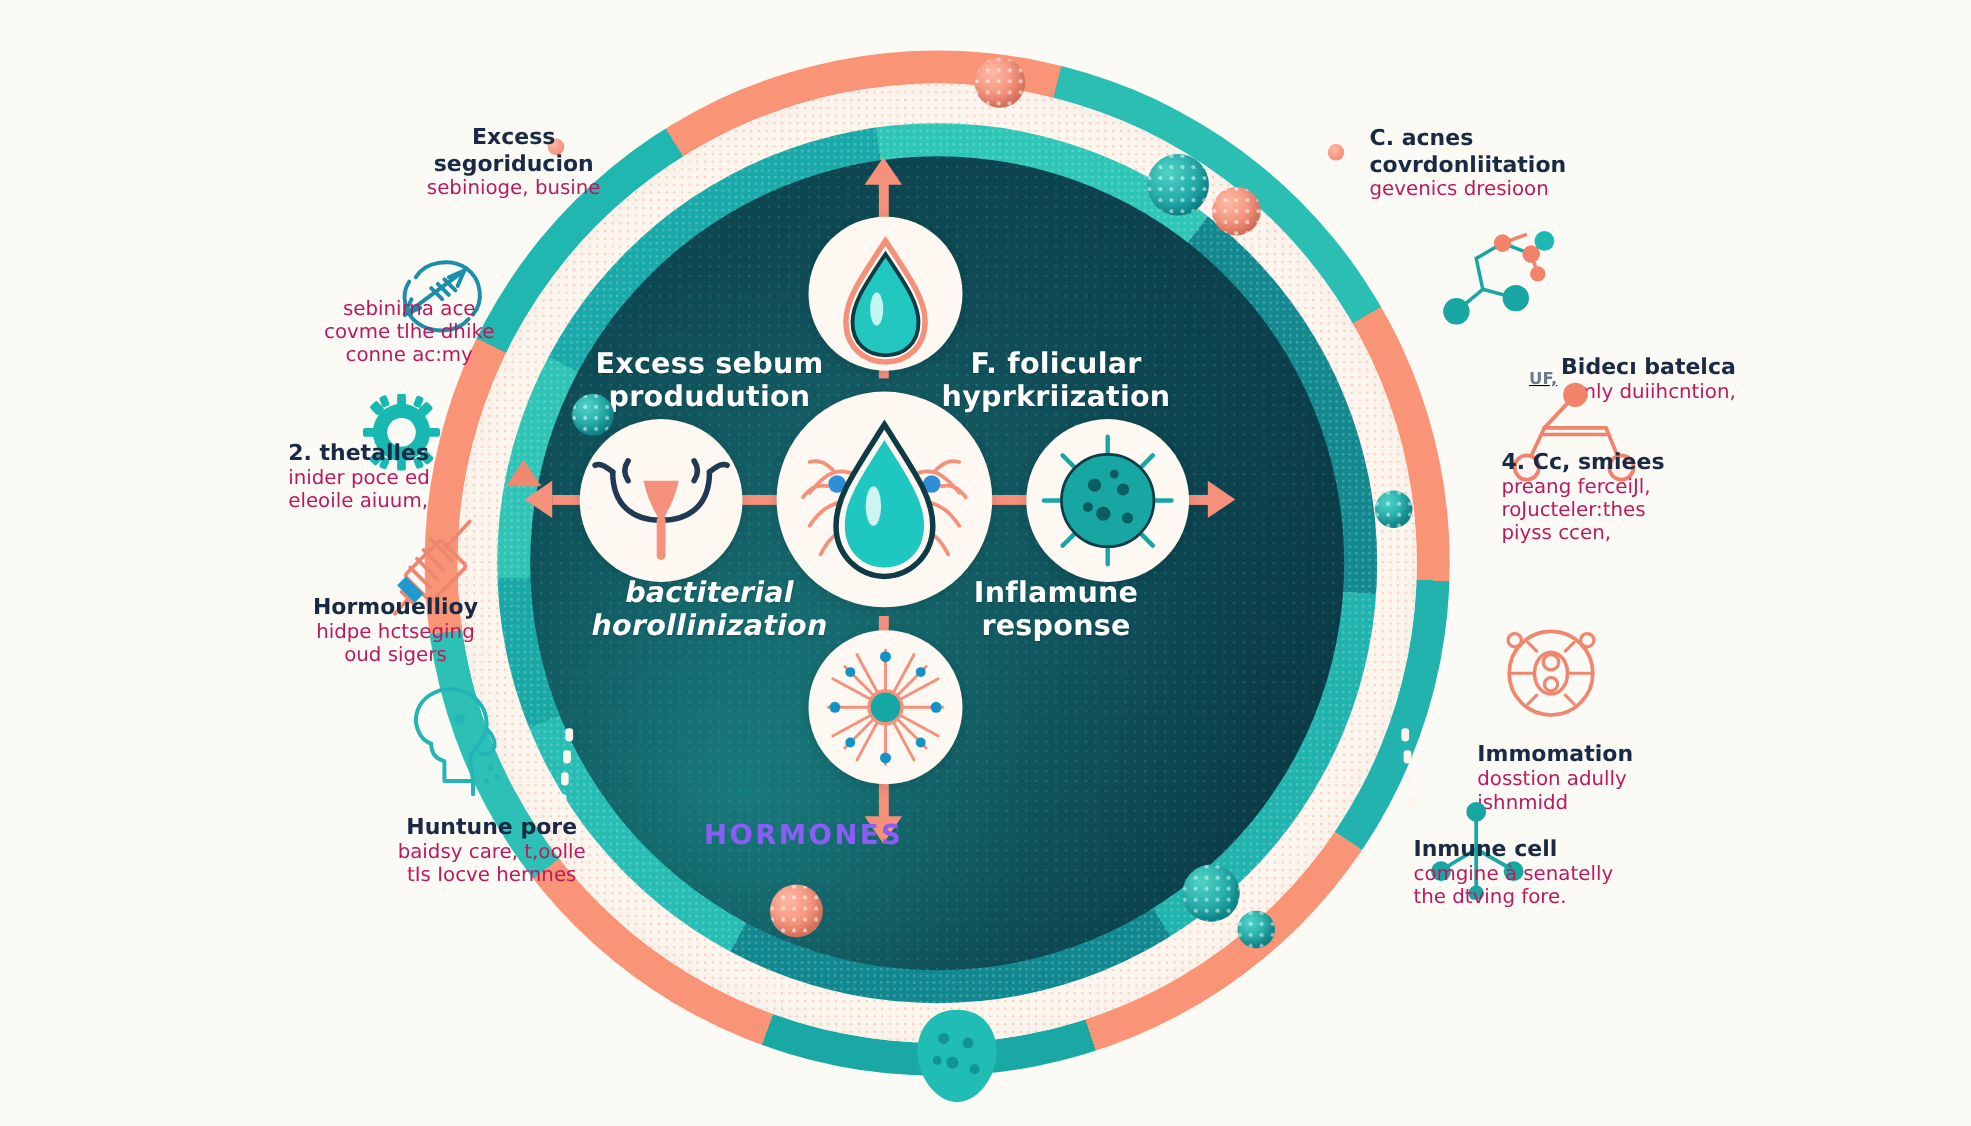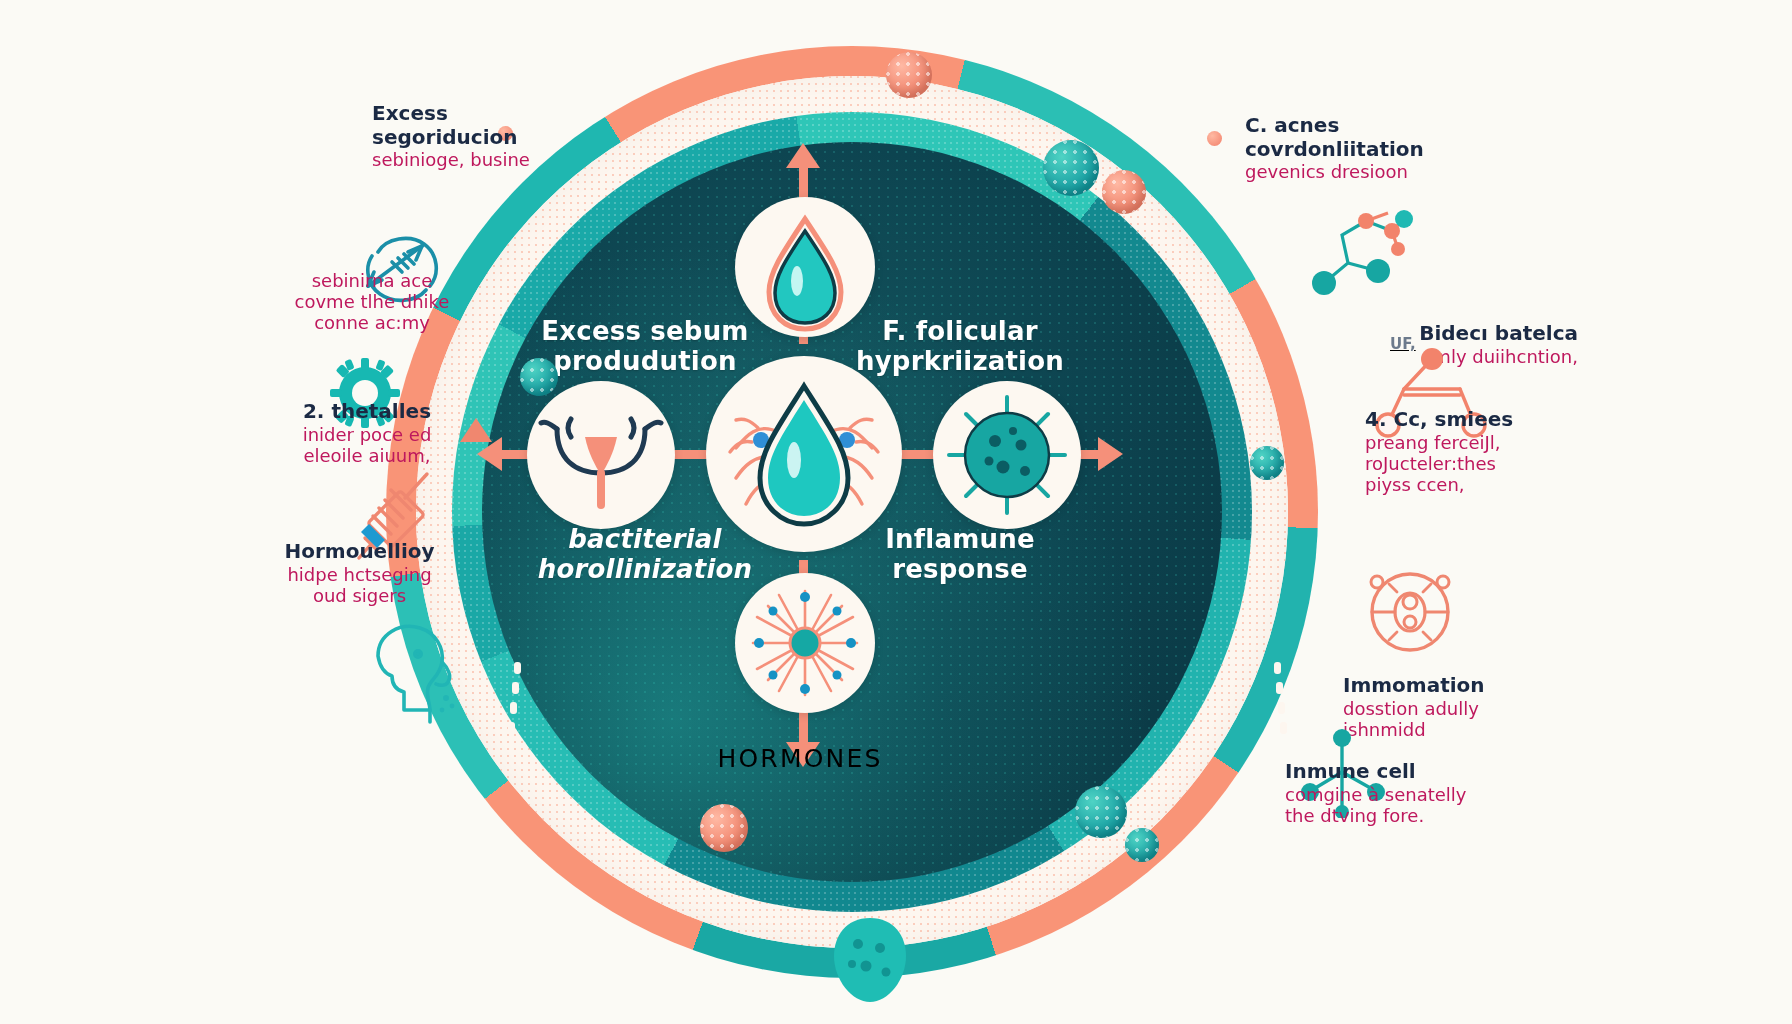--- a/index.html
+++ b/index.html
@@ -97,22 +97,22 @@
     font-size:26px;line-height:1.16;font-weight:600;
     letter-spacing:.2px;
     text-shadow:0 1px 2px rgba(0,0,0,.22);
     pointer-events:none;
   }
   #q-tl{left:530px;top:316px;width:230px;}
   #q-tr{left:845px;top:316px;width:230px;}
   #q-bl{left:530px;top:524px;width:230px;font-style:italic;}
   #q-br{left:845px;top:524px;width:230px;}
   #q-bottom{
-    position:absolute;left:640px;top:744px;width:320px;text-align:center;
-    color:#000000;font-size:25px;font-weight:400;letter-spacing:2.2px;
+    position:absolute;left:640px;top:744px;width:320px;
+    color:#8b5cf6;font-size:25px;font-weight:700;letter-spacing:2.2px;
   }
 
   
   .ic-circle{
     position:absolute;border-radius:50%;background:#fdf8f1;
     box-shadow:0 2px 10px rgba(0,0,0,.14);
     display:flex;align-items:center;justify-content:center;
   }
   #ic-center{left:706px;top:356px;width:196px;height:196px;}
   #ic-top{left:735px;top:197px;width:140px;height:140px;}
@@ -356,21 +356,21 @@
   <svg style="position:absolute;left:1260px;top:660px;" width="36" height="90" viewBox="0 0 36 90">
     <g fill="#fdf6ef">
         <rect x="14" y="2" width="7" height="12" rx="3"></rect>
         <rect x="16" y="22" width="7" height="12" rx="3"></rect>
         <rect x="18" y="42" width="7" height="12" rx="3"></rect>
         <rect x="20" y="62" width="7" height="12" rx="3"></rect>
       </g>
   </svg>
 
   <div class="bullet" style="left:498px;top:126px;"></div>
-  <div class="anno" style="left:372px;top:102px;width:190px;text-align:left;">
+  <div class="anno" style="left:372px;top:113px;width:190px;text-align:center;">
     <div class="txt t1">Excess</div>
     <div class="txt t1">segoriducion</div>
     <div class="txt t2">sebinioge, busine</div>
   </div>
 
   <svg class="ic-svg" style="left:352px;top:228px;" width="100" height="90" viewBox="0 0 100 90">
     <g fill="none" stroke="#1b8fa8" stroke-width="3.6" stroke-linecap="round">
       <path d="M26 24 C34 10 58 6 72 16 C86 26 88 46 78 58"></path>
       <path d="M74 62 C64 74 42 76 28 66 C16 58 12 40 20 28"></path>
       <path d="M16 58 L70 18"></path>
@@ -402,21 +402,21 @@
       <rect x="53" y="53" width="9" height="11" rx="2" transform="rotate(-45 57 58)"></rect>
       <rect x="53" y="8" width="9" height="11" rx="2" transform="rotate(45 57 13)"></rect>
       <rect x="8" y="53" width="9" height="11" rx="2" transform="rotate(45 12 58)"></rect>
       <rect x="16" y="2" width="7" height="10" rx="2" transform="rotate(-22 19 7)"></rect>
       <rect x="47" y="2" width="7" height="10" rx="2" transform="rotate(22 50 7)"></rect>
       <rect x="16" y="58" width="7" height="10" rx="2" transform="rotate(22 19 63)"></rect>
       <rect x="47" y="58" width="7" height="10" rx="2" transform="rotate(-22 50 63)"></rect>
     </g>
     <circle cx="35" cy="35" r="13" fill="#fbfaf5"></circle>
   </svg>
-  <div class="anno" style="left:262px;top:400px;width:210px;text-align:center;">
+  <div class="anno" style="left:262px;top:400px;width:210px;">
     <div class="txt t1">2. thetalles</div>
     <div class="txt t2">inider poce ed</div>
     <div class="txt t2">eleoile aiuum,</div>
   </div>
 
   <svg class="ic-svg" style="left:355px;top:468px;" width="90" height="110" viewBox="0 0 90 110">
     <g stroke="#ef8770" stroke-width="3.4" fill="none" stroke-linecap="round">
       <path d="M72 6 L50 30"></path>
       <rect x="24" y="28" width="34" height="46" rx="3" transform="rotate(45 41 51)"></rect>
       <path d="M36 22 L56 42"></path>
@@ -440,20 +440,25 @@
       <path d="M82 92 L82 104"></path>
       <path d="M94 44 C100 50 104 58 100 64 C98 68 92 68 88 66"></path>
       <circle cx="70" cy="36" r="3.2" fill="#21b5b5"></circle>
     </g>
     <g fill="#21b5b5" opacity=".85">
       <circle cx="98" cy="80" r="3"></circle>
         <circle cx="104" cy="88" r="2.4"></circle>
         <circle cx="94" cy="92" r="2.4"></circle>
     </g>
   </svg>
+  <div class="anno" style="left:332px;top:740px;width:230px;text-align:center;">
+    <div class="txt t1">Huntune pore</div>
+    <div class="txt t2">baidsy care, t,oolle</div>
+    <div class="txt t2">tIs Iocve hernnes</div>
+  </div>
 
   <div class="bullet" style="left:1207px;top:131px;"></div>
   <div class="anno" style="left:1245px;top:114px;width:250px;text-align:left;">
     <div class="txt t1">C. acnes</div>
     <div class="txt t1">covrdonliitation</div>
     <div class="txt t2">gevenics dresioon</div>
   </div>
 
   <svg class="ic-svg" style="left:1300px;top:205px;" width="130" height="110" viewBox="0 0 130 110">
     <g stroke="#17a6a2" stroke-width="3.2" fill="none">

